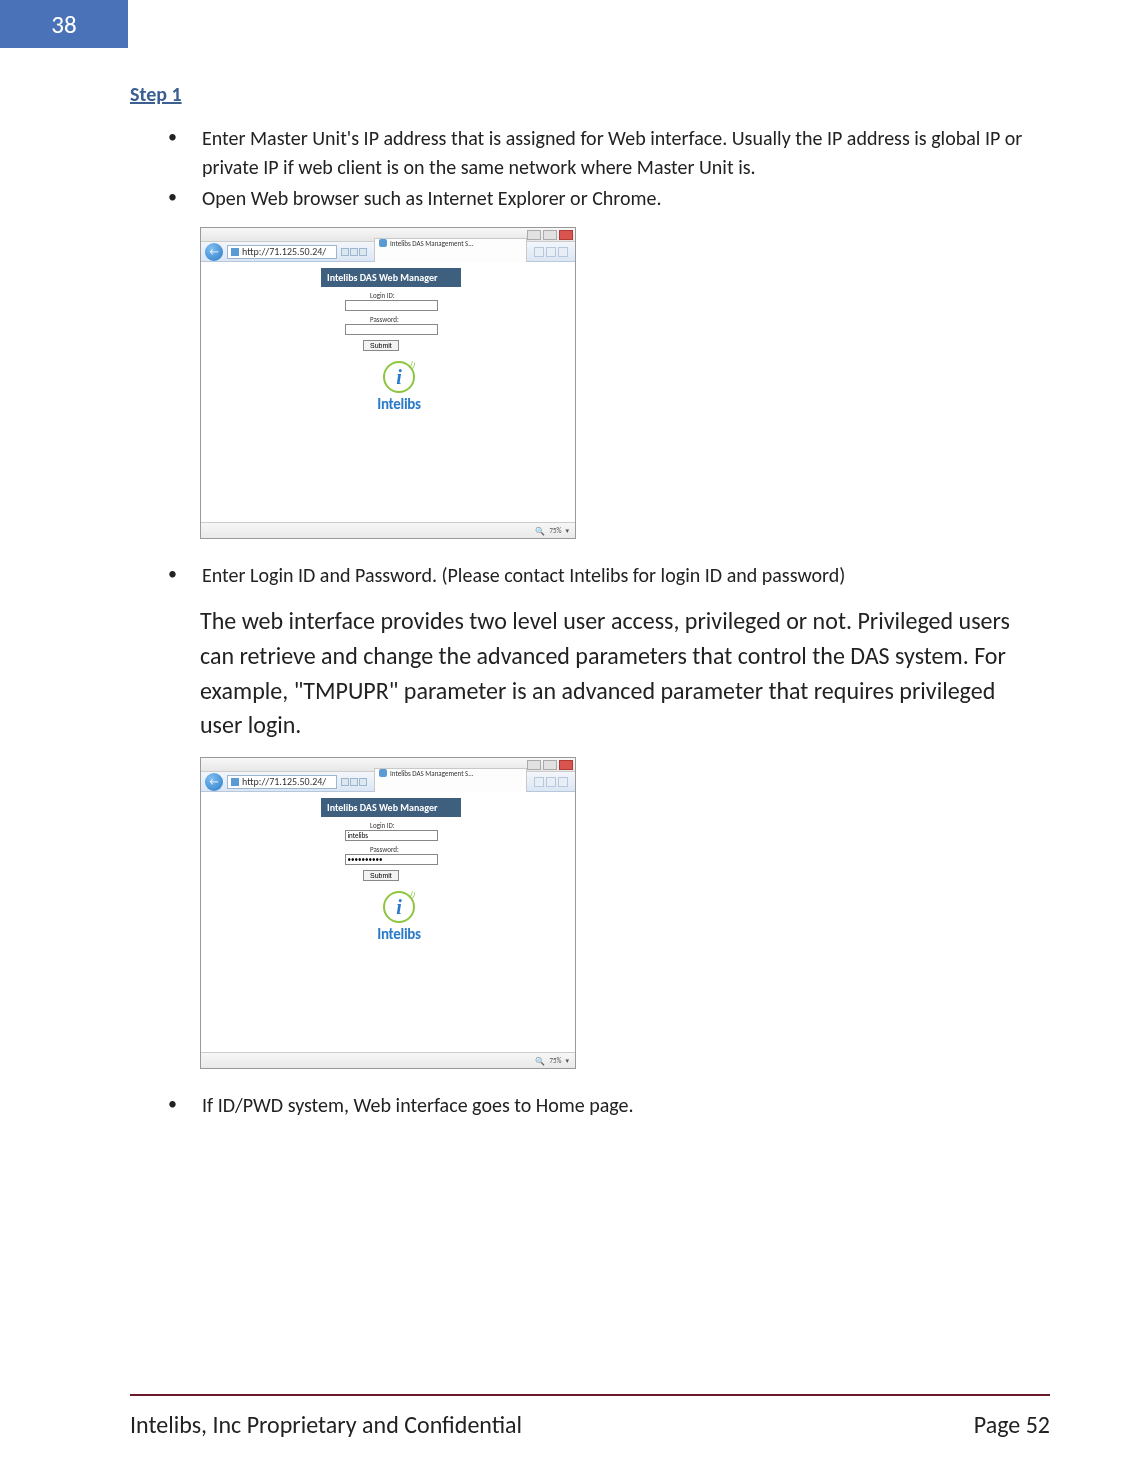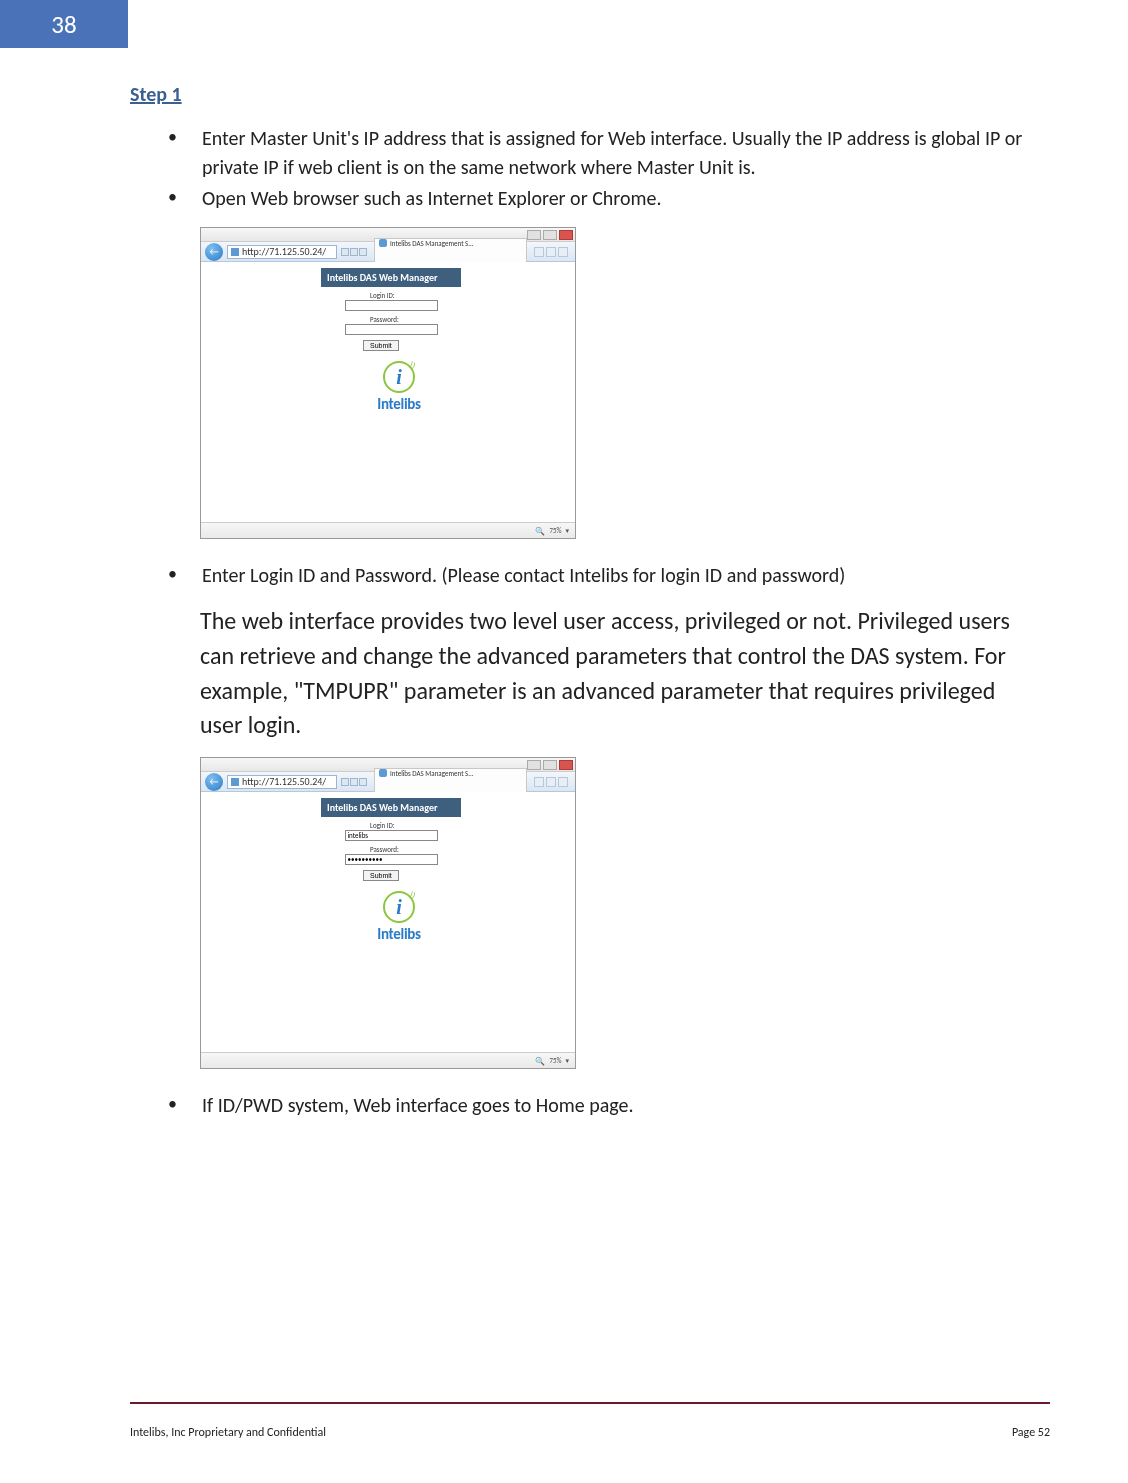--- a/index.html
+++ b/index.html
@@ -84,22 +84,22 @@
   .logo-text { color: #2a7bc8; font-weight: bold; font-size: 15px; margin-top: 2px; letter-spacing: -0.3px; }
   .sc-status {
     height: 16px; background: linear-gradient(#f7f7f7,#e9e9e9);
     border-top: 1px solid #ccc; display: flex; justify-content: flex-end;
     align-items: center; padding: 0 6px; font-size: 7px; color: #555; gap: 4px;
   }
   .sc-status .zoom-icon { font-size: 8px; }
   .sc-status .dd { font-size: 7px; }
   .footer {
     position: absolute; left: 130px; right: 78px; bottom: 44px;
-    border-top: 2px solid #6a1a2a; padding-top: 21px;
-    display: flex; justify-content: space-between; font-size: 12px; color: #222;
+    border-top: 2px solid #6a1a2a; padding-top: 14px;
+    display: flex; justify-content: space-between; font-size: 24px; color: #222;
   }
 </style>
 </head>
 <body>
 
 <div class="page">
 
   <div class="page-tab">
     <span>38</span>
   </div>

